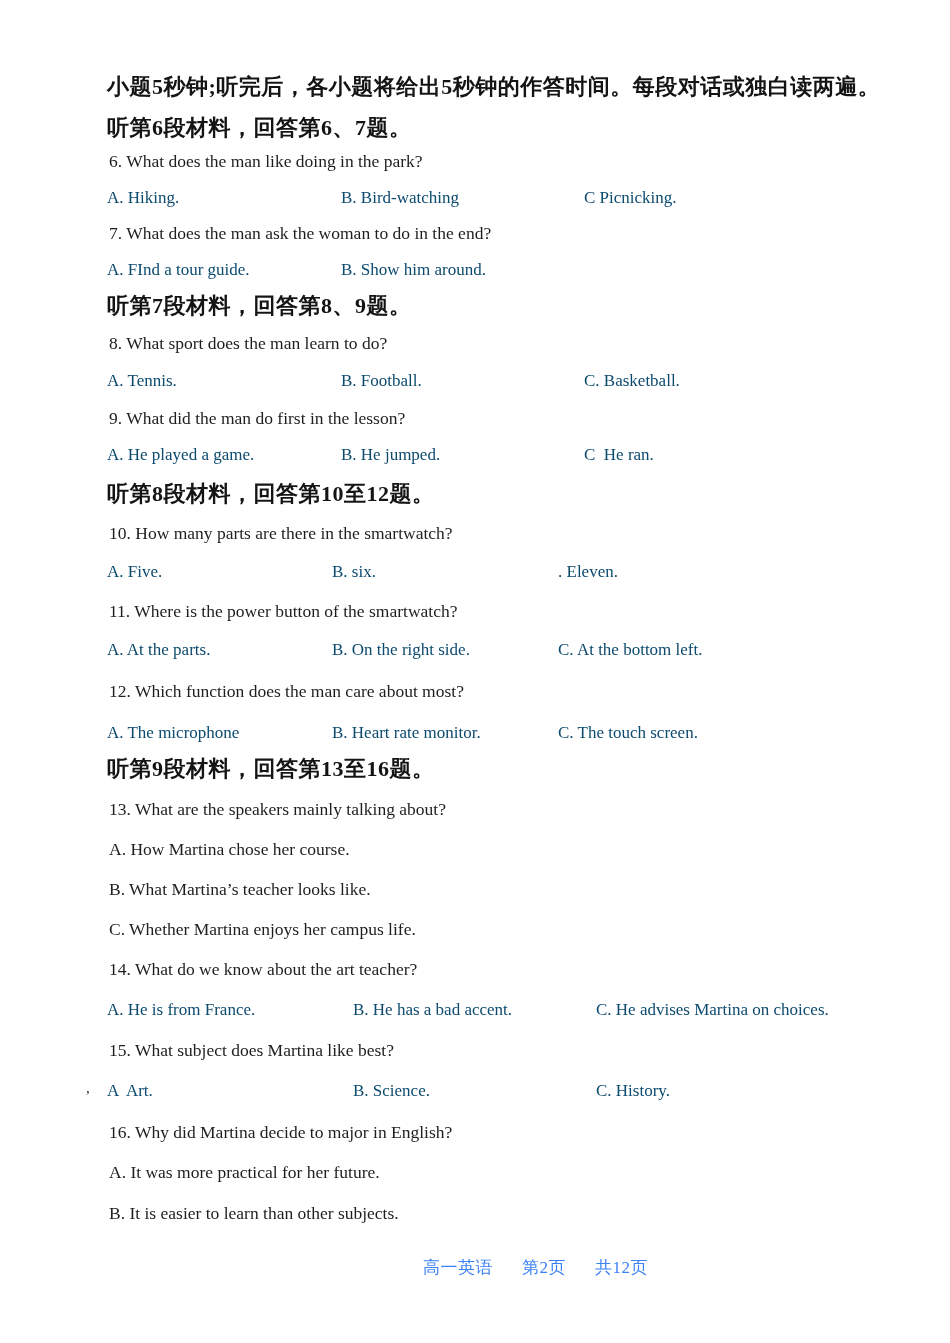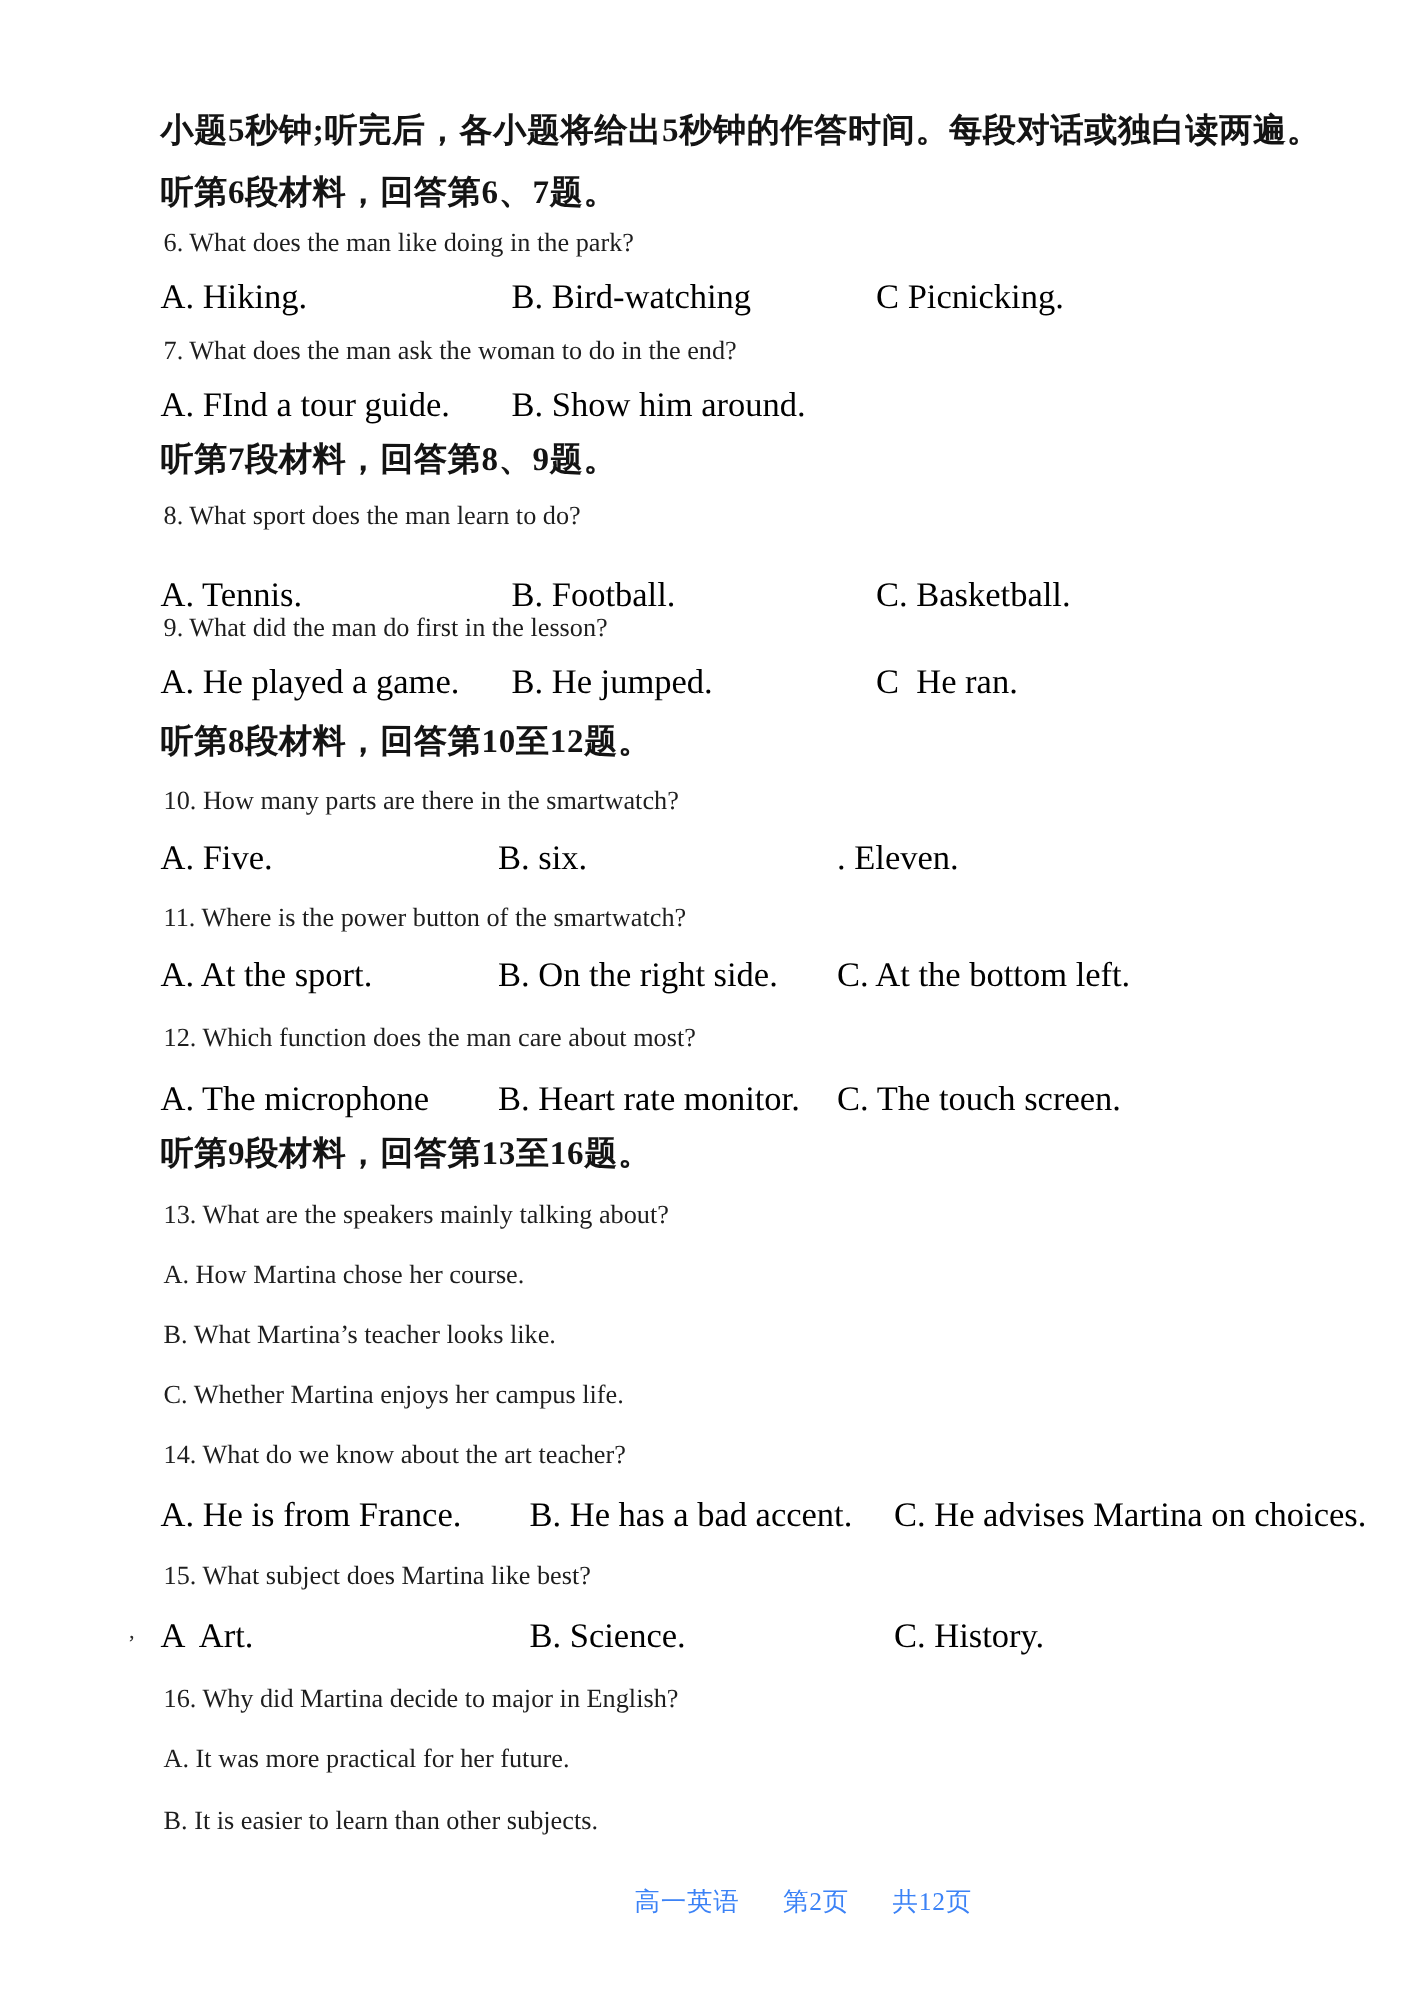--- a/index.html
+++ b/index.html
@@ -33,22 +33,22 @@
     letter-spacing: 0.5px;
     color: #141414;
   }
   .question, .optline {
     padding-left: 109px;
     font-size: 17.5px;
     color: #1e1e1e;
   }
   .opts {
     height: 26px;
-    font-size: 23px;
-    color: #000000;
+    font-size: 17px;
+    color: #0c4a6e;
   }
   .opt {
     position: absolute;
     top: 0;
     white-space: pre;
   }
   .opt-a { left: 107px; }
   .v1 .opt-b { left: 341px; }
   .v1 .opt-c { left: 584px; }
   .v2 .opt-b { left: 332px; }
@@ -81,28 +81,28 @@
 
   <div>
       <div class="row intro" style="top: 72px;">小题5秒钟;听完后，各小题将给出5秒钟的作答时间。每段对话或独白读两遍。</div>
       <div class="row heading" style="top: 113px;">听第6段材料，回答第6、7题。</div>
       <div class="row question" style="top: 148px;">6. What does the man like doing in the park?</div>
       <div class="row opts v1" style="top: 185px;"><span class="opt opt-a">A. Hiking.</span><span class="opt opt-b">B. Bird-watching</span><span class="opt opt-c">C Picnicking.</span></div>
       <div class="row question" style="top: 220px;">7. What does the man ask the woman to do in the end?</div>
       <div class="row opts v1" style="top: 257px; font-family: Liberation Serif, serif;"><span class="opt opt-a">A. FInd a tour guide.</span><span class="opt opt-b">B. Show him around.</span></div>
       <div class="row heading" style="top: 291px;">听第7段材料，回答第8、9题。</div>
       <div class="row question" style="top: 330px;">8. What sport does the man learn to do?</div>
-      <div class="row opts v1" style="top: 368px; margin-top: 16px;"><span class="opt opt-a">A. Tennis.</span><span class="opt opt-b">B. Football.</span><span class="opt opt-c">C. Basketball.</span></div>
+      <div class="row opts v1" style="top: 368px;"><span class="opt opt-a">A. Tennis.</span><span class="opt opt-b">B. Football.</span><span class="opt opt-c">C. Basketball.</span></div>
       <div class="row question" style="top: 405px;">9. What did the man do first in the lesson?</div>
       <div class="row opts v1" style="top: 442px;"><span class="opt opt-a">A. He played a game.</span><span class="opt opt-b">B. He jumped.</span><span class="opt opt-c">C  He ran.</span></div>
       <div class="row heading" style="top: 479px;">听第8段材料，回答第10至12题。</div>
       <div class="row question" style="top: 520px;">10. How many parts are there in the smartwatch?</div>
       <div class="row opts v2" style="top: 559px;"><span class="opt opt-a">A. Five.</span><span class="opt opt-b">B. six.</span><span class="opt opt-c">. Eleven.</span></div>
       <div class="row question" style="top: 598px;">11. Where is the power button of the smartwatch?</div>
-      <div class="row opts v2" style="top: 637px;"><span class="opt opt-a">A. At the sport.</span><span class="opt opt-b">B. On the right side.</span><span class="opt opt-c">C. At the bottom left.</span></div>
+      <div class="row opts v2" style="top: 637px;"><span class="opt opt-a">A. At the parts.</span><span class="opt opt-b">B. On the right side.</span><span class="opt opt-c">C. At the bottom left.</span></div>
       <div class="row question" style="top: 678px;">12. Which function does the man care about most?</div>
       <div class="row opts v2" style="top: 720px;"><span class="opt opt-a">A. The microphone</span><span class="opt opt-b">B. Heart rate monitor.</span><span class="opt opt-c">C. The touch screen.</span></div>
       <div class="row heading" style="top: 754px;">听第9段材料，回答第13至16题。</div>
       <div class="row question" style="top: 796px;">13. What are the speakers mainly talking about?</div>
       <div class="row optline" style="top: 836px;">A. How Martina chose her course.</div>
       <div class="row optline" style="top: 876px;">B. What Martina’s teacher looks like.</div>
       <div class="row optline" style="top: 916px;">C. Whether Martina enjoys her campus life.</div>
       <div class="row question" style="top: 956px;">14. What do we know about the art teacher?</div>
       <div class="row opts v3" style="top: 997px;"><span class="opt opt-a">A. He is from France.</span><span class="opt opt-b">B. He has a bad accent.</span><span class="opt opt-c">C. He advises Martina on choices.</span></div>
       <div class="row question" style="top: 1037px;">15. What subject does Martina like best?</div>

